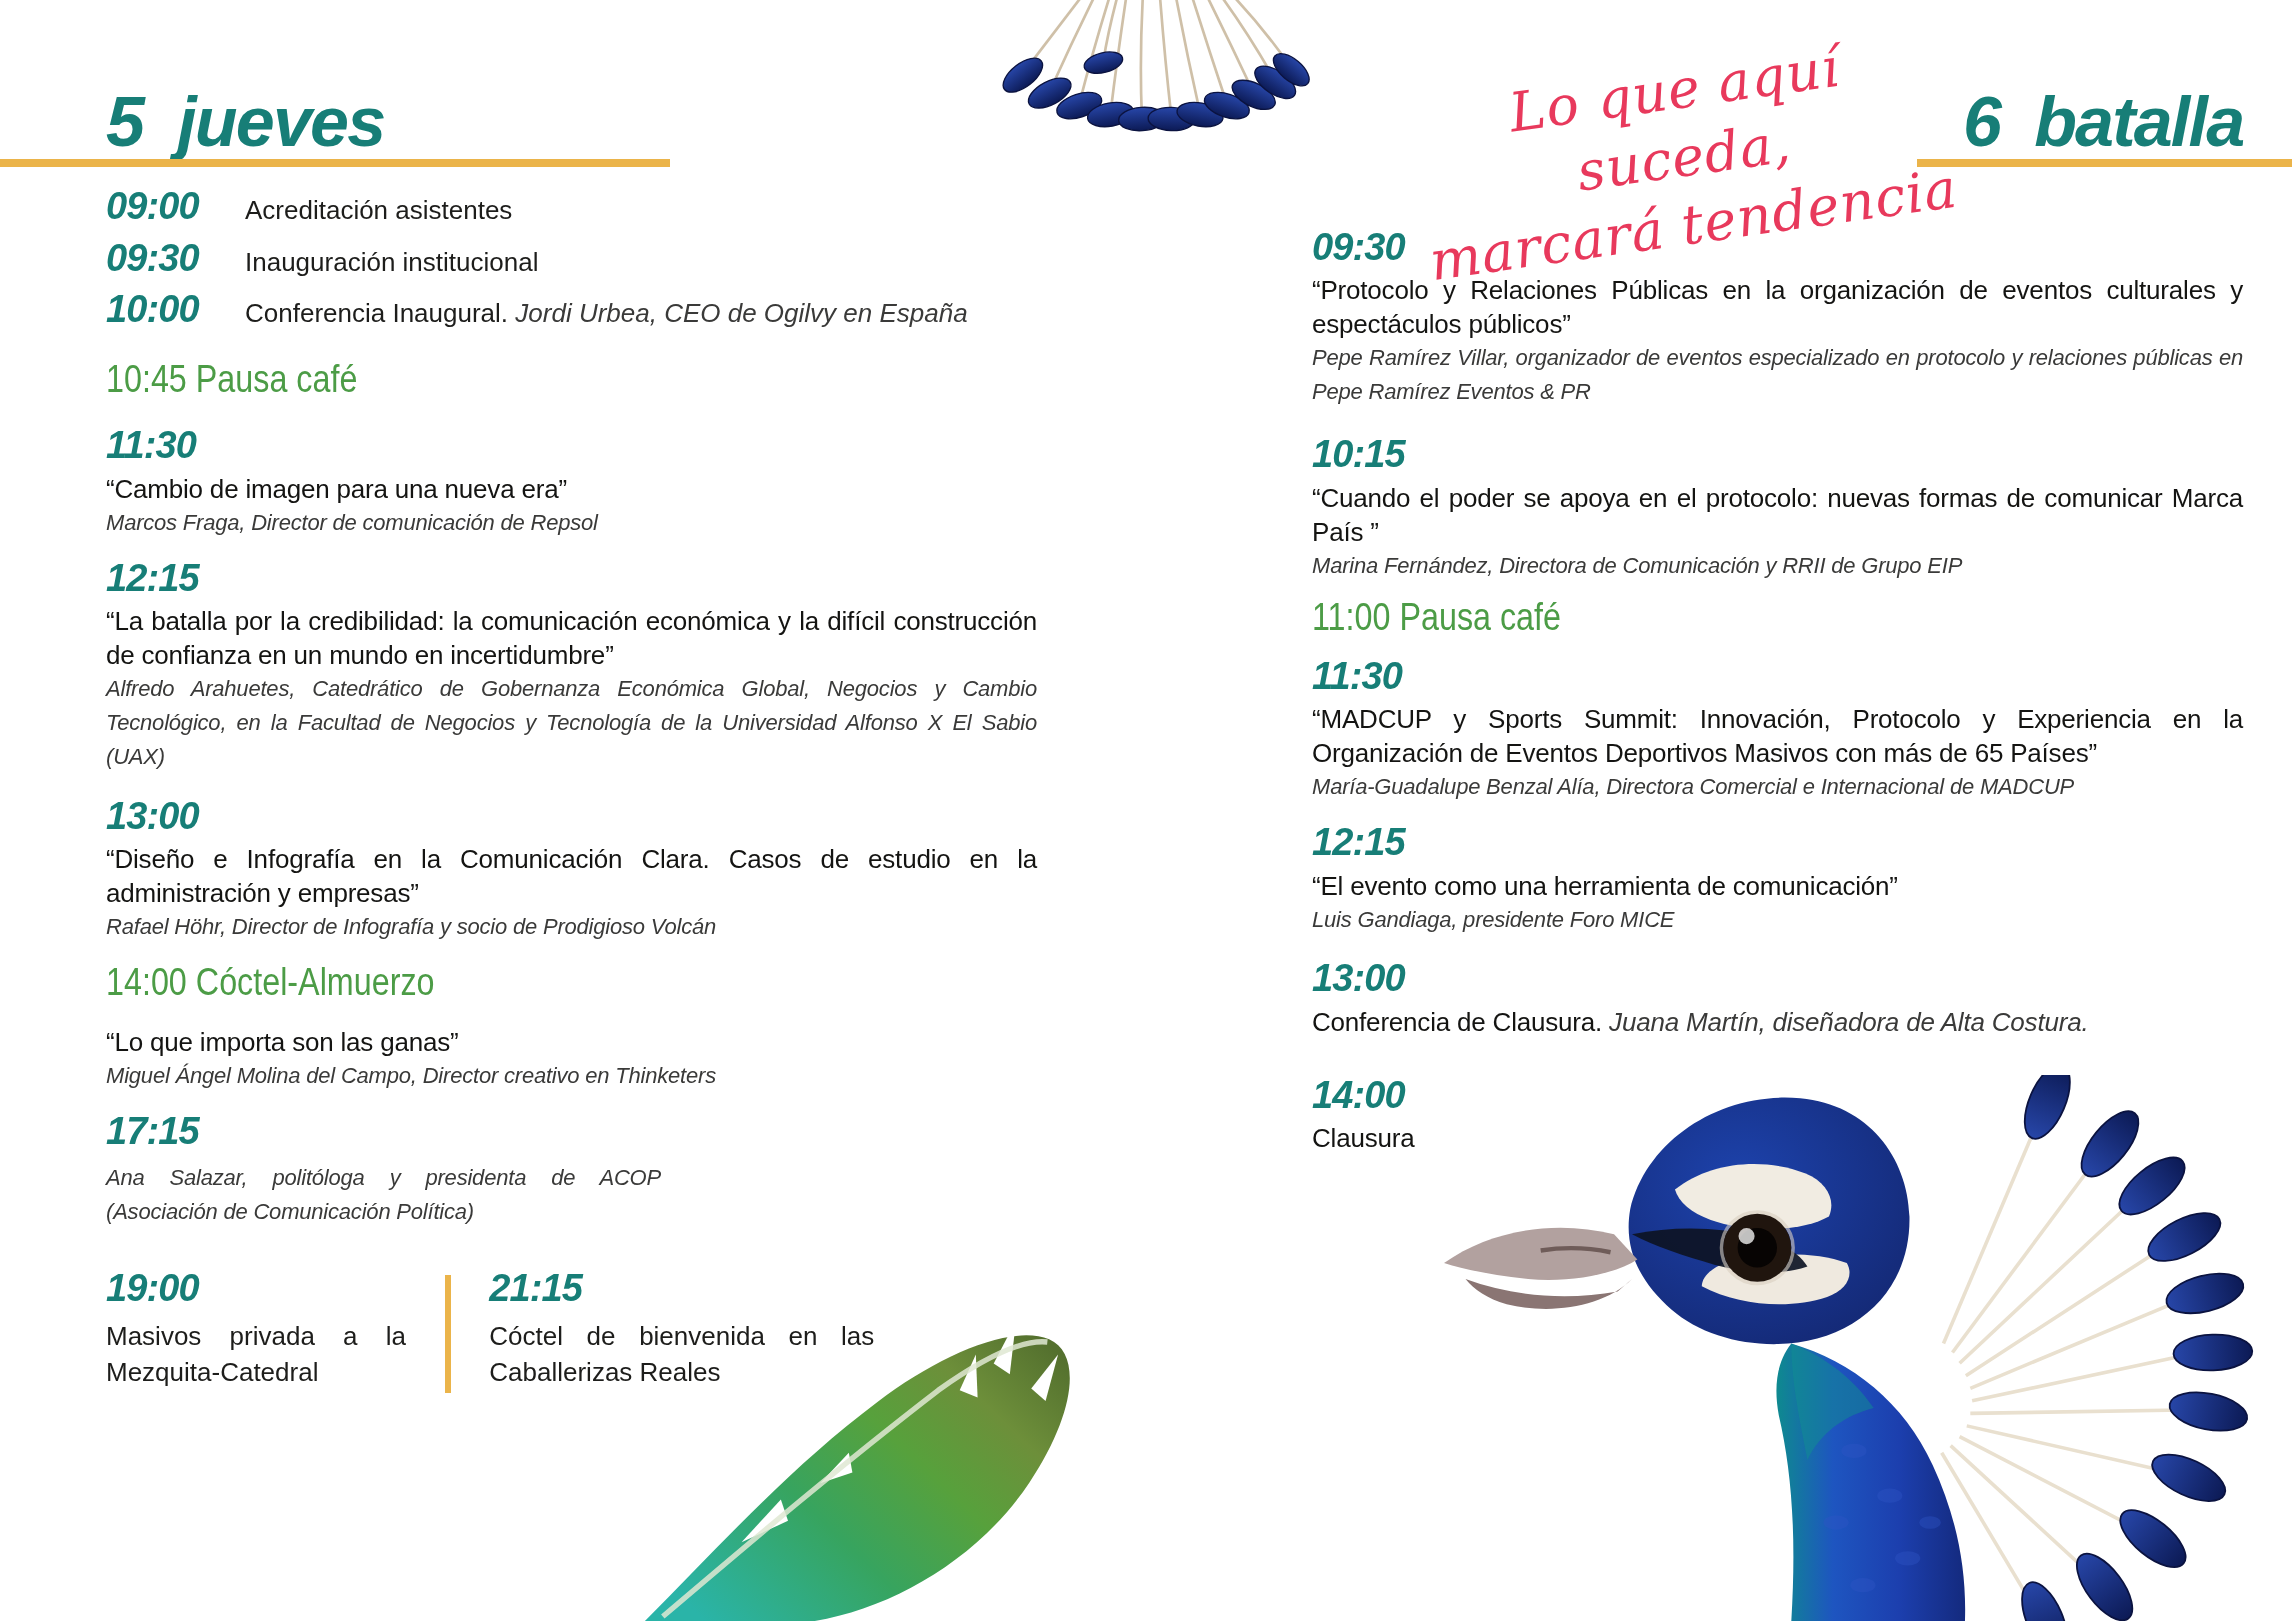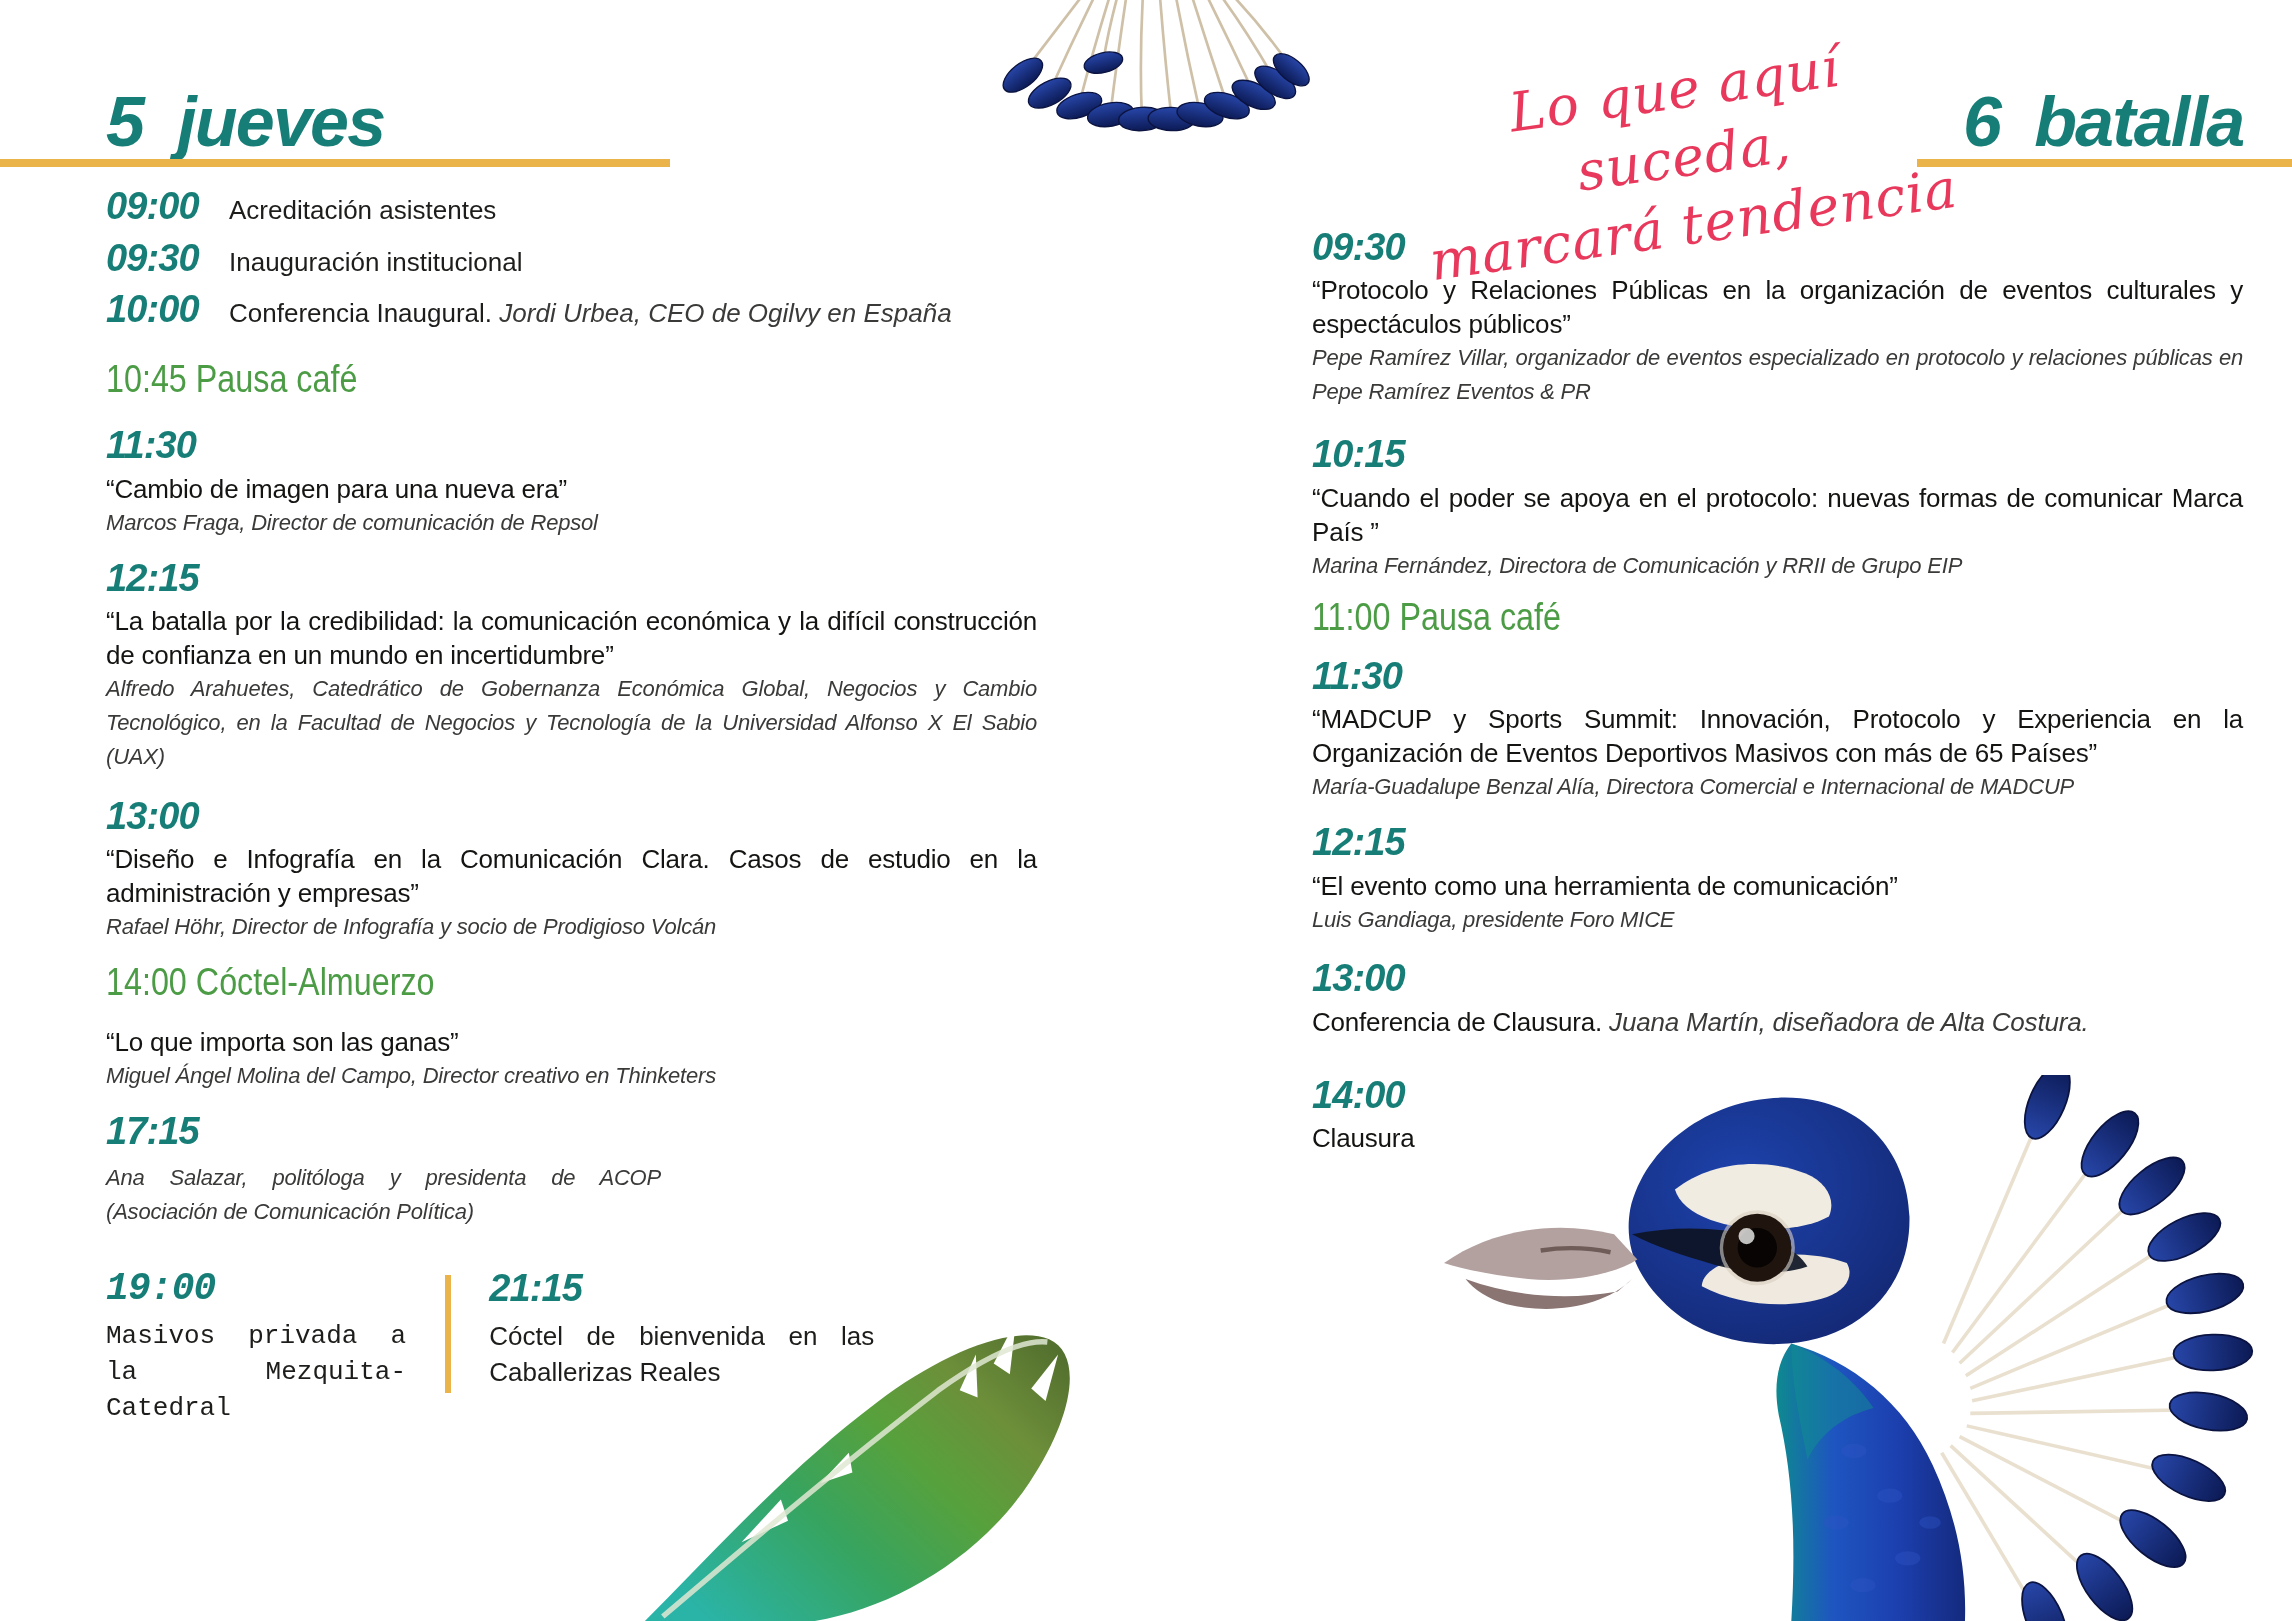--- a/index.html
+++ b/index.html
@@ -30,37 +30,37 @@
     font-size:54px; line-height:68px; text-align:center; letter-spacing:0.9px;
   }
   
   .col{position:absolute; width:931px;}
   .col-left{left:106px; top:186px;}
   .col-right{left:1312px; top:227px;}
   .time{
     color:var(--teal); font-weight:bold; font-style:italic;
     font-size:38px; line-height:41px; letter-spacing:-0.9px;
   }
-  .row{display:flex; align-items:baseline; gap:16px; margin-bottom:10.7px;}
+  .row{display:flex; align-items:baseline; gap:32px; margin-bottom:10.7px;}
   .row .time{min-width:107px;}
   .label{font-size:26px; color:var(--text_dark);}
   .label .sp{font-style:italic; color:var(--text_speaker);}
   .break-line{
     color:var(--green); font-size:38px; line-height:41px; white-space:nowrap;
     display:inline-block; transform:scaleX(.85); transform-origin:left center;
   }
   .title{font-size:26px; line-height:34px; color:#141412; text-align:justify; margin-top:5.4px; letter-spacing:-0.2px;}
   .speaker{font-size:22px; line-height:34px; color:var(--text_speaker); font-style:italic; text-align:justify; letter-spacing:-0.2px;}
   .w720{width:645px;} .w620{width:555px;}
   .mt20{margin-top:18px;} .mt24{margin-top:21.5px;} .mt28{margin-top:25px;} .mt40{margin-top:36px;}
   .brk1{margin:29px 0 25px 0;} .brk2{margin:18px 0 0 0;} .brkR{margin:14.3px 0 18px 0;}
   
   .evening{display:flex; margin-top:39px; align-items:flex-start;}
   .ev-block .time{margin-bottom:9px;}
-  .ev-a{width:300px;font-family:Liberation Mono, monospace;} .ev-b{width:385px;}
+  .ev-a{width:300px;} .ev-b{width:385px;}
   .ev-divider{width:6.3px; height:118px; background:var(--gold); margin:7.2px 38px 0 39px;}
   
   .deco{position:absolute;}
   .deco-top{left:996px; top:0; width:315px; height:136px;}
   .deco-feather{left:609px; top:1308px; width:519px; height:313px;}
   .deco-peacock{left:1406px; top:1075px; width:887px; height:546px;}
 </style>
 </head>
 <body>
 

